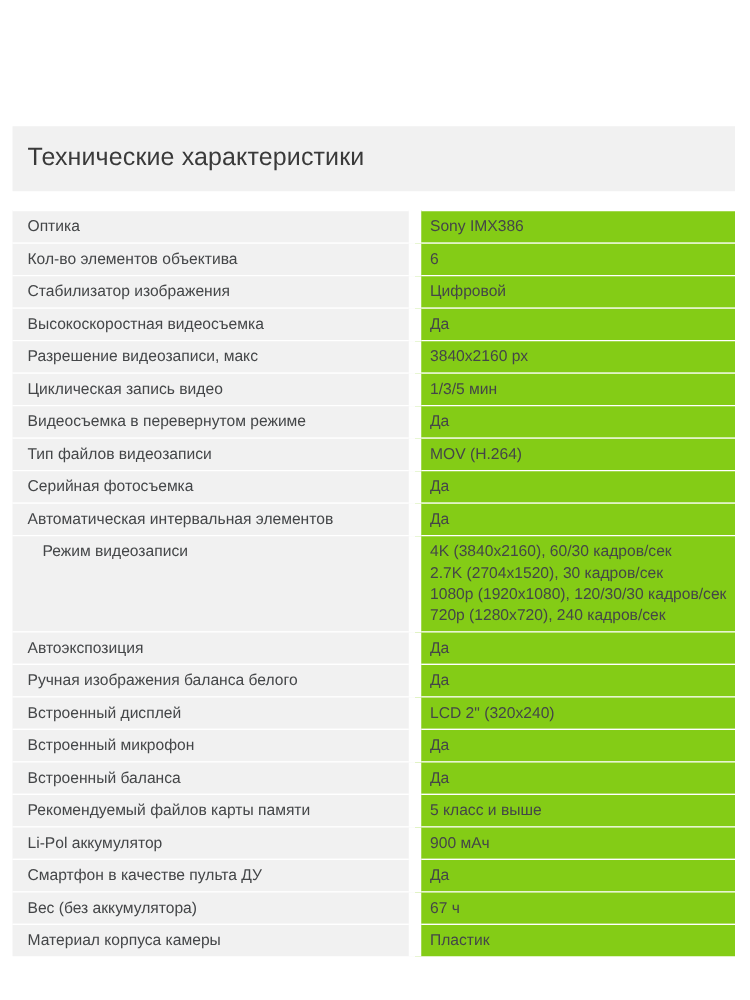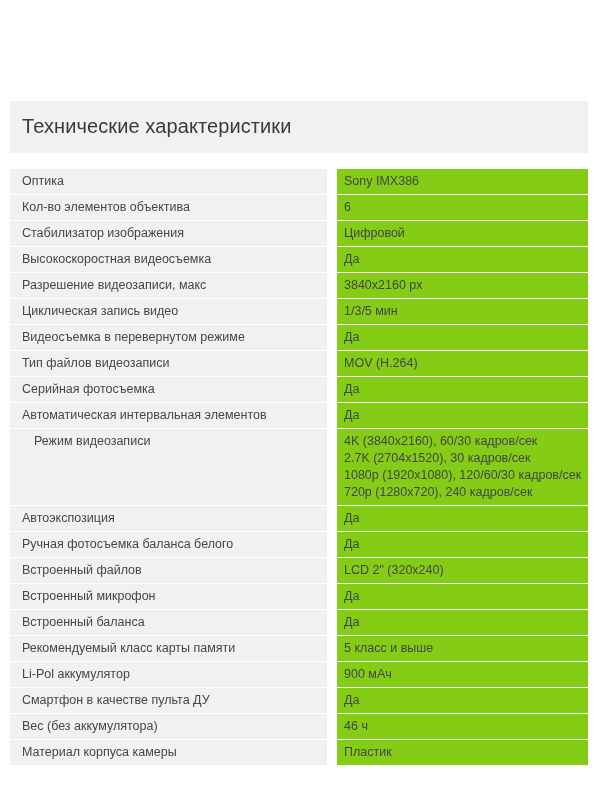--- a/index.html
+++ b/index.html
@@ -163,76 +163,76 @@
             <td class="spec-label">Автоматическая интервальная элементов</td>
             <td class="spec-value">
               <span class="line">Да</span>
             </td>
           </tr>
           <tr class="spec-row multiline">
             <td class="spec-label">Режим видеозаписи</td>
             <td class="spec-value">
               <span class="line">4K (3840x2160), 60/30 кадров/сек</span>
               <span class="line">2.7K (2704x1520), 30 кадров/сек</span>
-              <span class="line">1080p (1920x1080), 120/60/30 кадров/сек</span>
+              <span class="line">1080p (1920x1080), 120/30/30 кадров/сек</span>
               <span class="line">720p (1280x720), 240 кадров/сек</span>
             </td>
           </tr>
           <tr class="spec-row">
             <td class="spec-label">Автоэкспозиция</td>
             <td class="spec-value">
               <span class="line">Да</span>
             </td>
           </tr>
           <tr class="spec-row">
-            <td class="spec-label">Ручная фотосъемка баланса белого</td>
-            <td class="spec-value">
-              <span class="line">Да</span>
-            </td>
-          </tr>
-          <tr class="spec-row">
-            <td class="spec-label">Встроенный файлов</td>
+            <td class="spec-label">Ручная изображения баланса белого</td>
+            <td class="spec-value">
+              <span class="line">Да</span>
+            </td>
+          </tr>
+          <tr class="spec-row">
+            <td class="spec-label">Встроенный дисплей</td>
             <td class="spec-value">
               <span class="line">LCD 2" (320x240)</span>
             </td>
           </tr>
           <tr class="spec-row">
             <td class="spec-label">Встроенный микрофон</td>
             <td class="spec-value">
               <span class="line">Да</span>
             </td>
           </tr>
           <tr class="spec-row">
             <td class="spec-label">Встроенный баланса</td>
             <td class="spec-value">
               <span class="line">Да</span>
             </td>
           </tr>
           <tr class="spec-row">
-            <td class="spec-label">Рекомендуемый класс карты памяти</td>
+            <td class="spec-label">Рекомендуемый файлов карты памяти</td>
             <td class="spec-value">
               <span class="line">5 класс и выше</span>
             </td>
           </tr>
           <tr class="spec-row">
             <td class="spec-label">Li-Pol аккумулятор</td>
             <td class="spec-value">
               <span class="line">900 мАч</span>
             </td>
           </tr>
           <tr class="spec-row">
             <td class="spec-label">Смартфон в качестве пульта ДУ</td>
             <td class="spec-value">
               <span class="line">Да</span>
             </td>
           </tr>
           <tr class="spec-row">
             <td class="spec-label">Вес (без аккумулятора)</td>
             <td class="spec-value">
-              <span class="line">46 ч</span>
+              <span class="line">67 ч</span>
             </td>
           </tr>
           <tr class="spec-row">
             <td class="spec-label">Материал корпуса камеры</td>
             <td class="spec-value">
               <span class="line">Пластик</span>
             </td>
           </tr>
         </tbody>
     </table>

